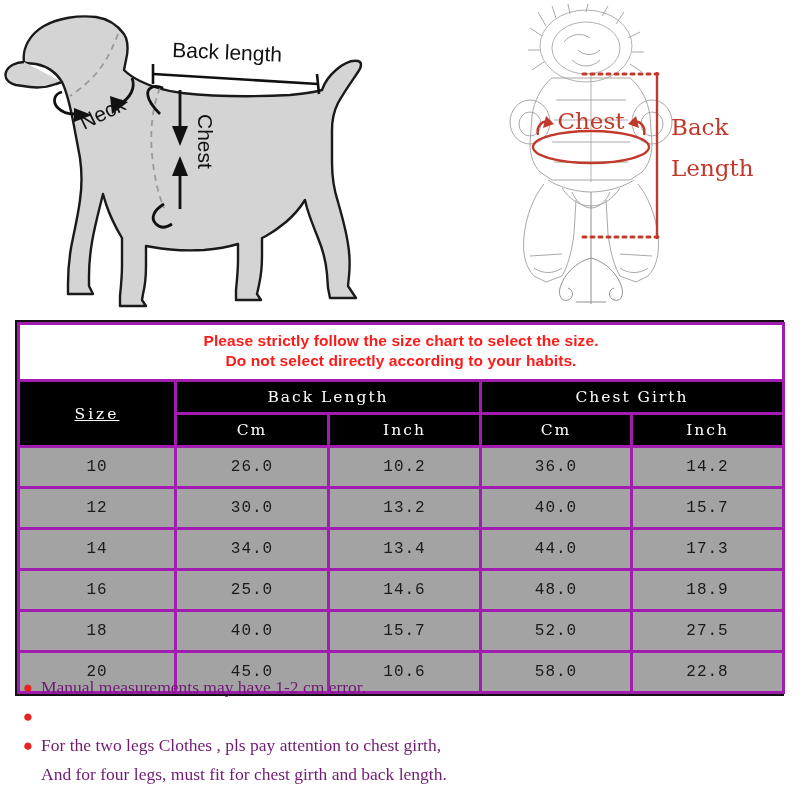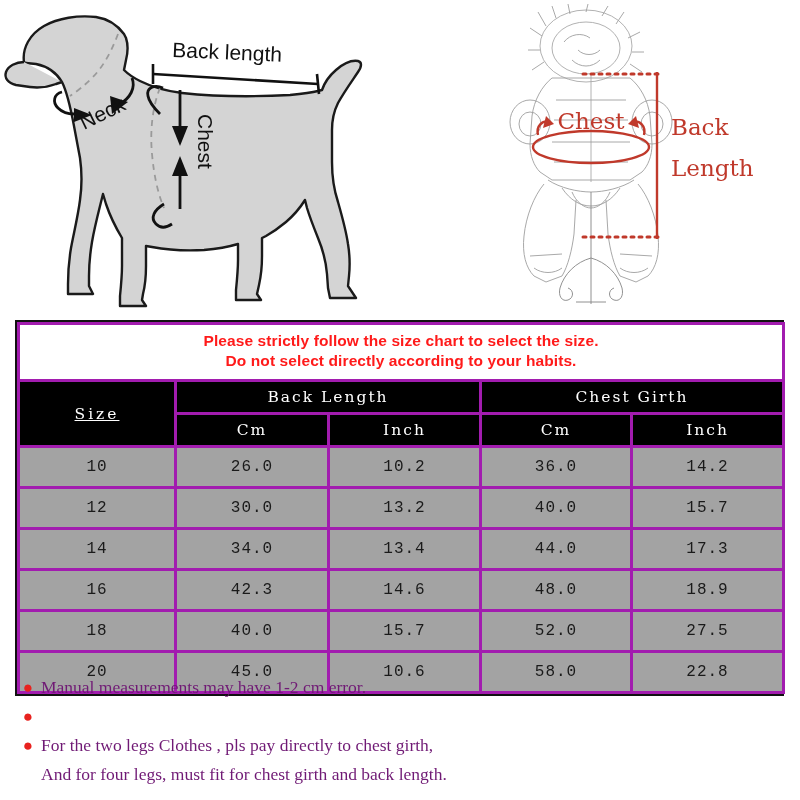--- a/index.html
+++ b/index.html
@@ -341,21 +341,21 @@
       </tr>
       <tr>
         <td class="cell">14</td>
         <td class="cell">34.0</td>
         <td class="cell">13.4</td>
         <td class="cell">44.0</td>
         <td class="cell">17.3</td>
       </tr>
       <tr>
         <td class="cell">16</td>
-        <td class="cell">42.3</td>
+        <td class="cell">25.0</td>
         <td class="cell">14.6</td>
         <td class="cell">48.0</td>
         <td class="cell">18.9</td>
       </tr>
       <tr>
         <td class="cell">18</td>
         <td class="cell">40.0</td>
         <td class="cell">15.7</td>
         <td class="cell">52.0</td>
         <td class="cell">27.5</td>
@@ -374,18 +374,18 @@
 <div id="notes">
   <div class="note-row">
     <span class="note-bullet">●</span>
     <span class="note-text">Manual measurements may have 1-2 cm error.</span>
   </div>
   <div class="note-row">
     <span class="note-bullet">●</span>
   </div>
   <div class="note-row">
     <span class="note-bullet">●</span>
-    <span class="note-text">For the two legs Clothes , pls pay directly to chest girth,</span>
+    <span class="note-text">For the two legs Clothes , pls pay attention to chest girth,</span>
   </div>
   <div class="note-row note-sub">
     <span class="note-text indent">And for four legs, must fit for chest girth and back length.</span>
   </div>
 </div>
 
 </body></html>

